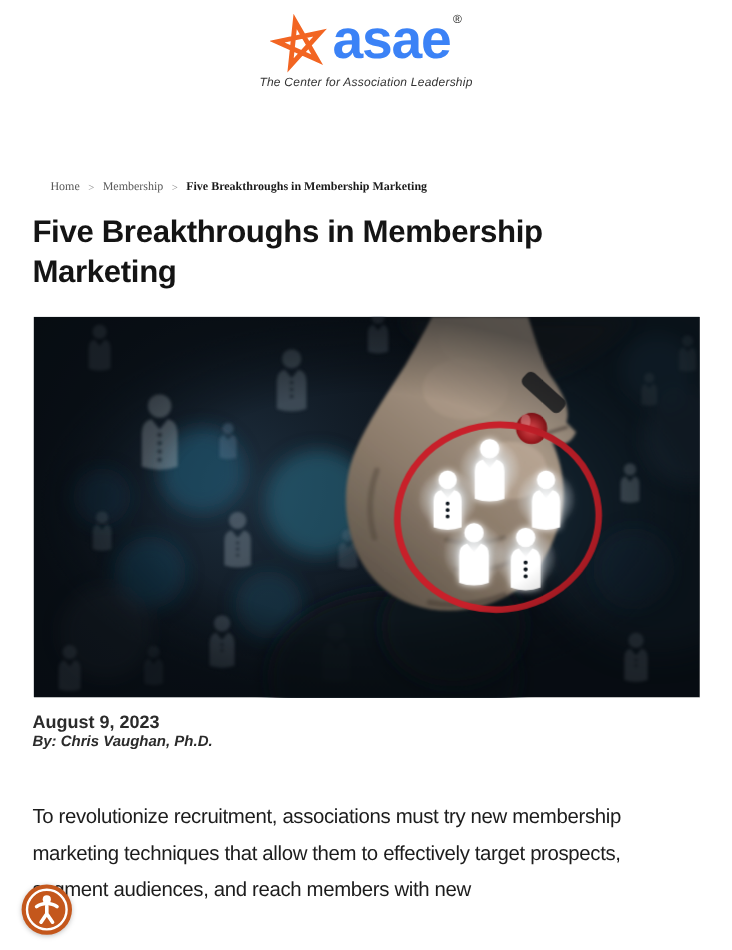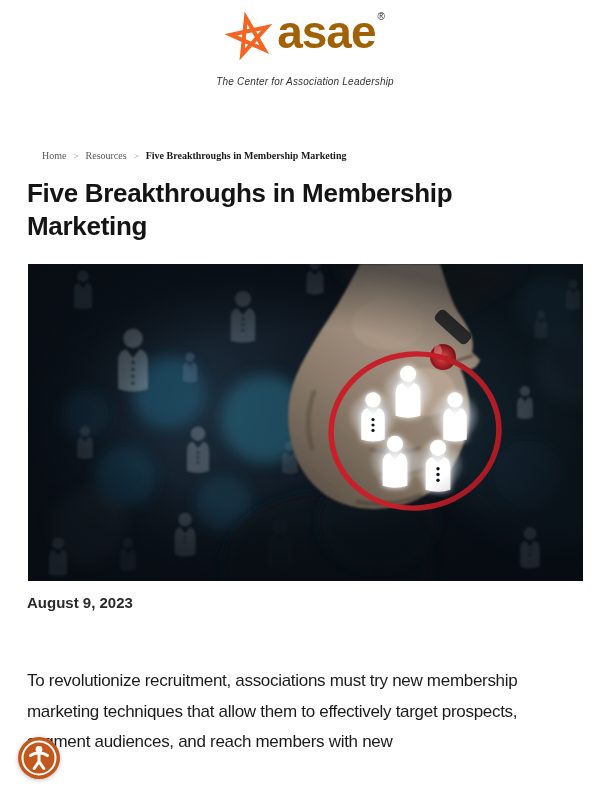--- a/index.html
+++ b/index.html
@@ -3,23 +3,23 @@
 <meta charset="utf-8">
 <style>
   html,body{margin:0;padding:0;background:#ffffff;}
   .page{position:relative;width:610px;height:792px;background:#ffffff;overflow:hidden;
         font-family:"Liberation Sans",sans-serif;color:#1c1c1c;}
 
   
   .site-header{position:absolute;top:8px;left:0;width:610px;text-align:center;}
   .logo-row{display:flex;align-items:flex-start;justify-content:center;gap:2px;}
   .logo-star{margin-top:2px;}
-  .logo-text{font-size:46px;font-weight:700;letter-spacing:-1px;color:#a16207;line-height:48px;}
+  .logo-text{font-size:46px;font-weight:700;letter-spacing:-1px;color:#3b82f6;line-height:48px;}
   .reg-mark{font-size:10px;color:#1d1d1b;margin-top:3px;font-weight:400;}
-  .tagline{font-size:10px;font-style:italic;color:#333;margin-top:14px;letter-spacing:.2px;}
+  .tagline{font-size:10px;font-style:italic;color:#333;margin-top:2px;letter-spacing:.2px;}
 
   
   .breadcrumb{position:absolute;top:150px;left:42px;font-size:10px;color:#595959;
               display:flex;align-items:center;gap:7px;white-space:nowrap;font-family:Liberation Serif, serif;}
   .crumb-link{color:#595959;text-decoration:none;cursor:pointer;}
   .crumb-sep{color:#8a8a8a;font-size:9px;}
   .crumb-current{color:#1a1a1a;font-weight:700;}
 
   
   .page-title{position:absolute;top:177px;left:27px;width:500px;margin:0;
@@ -55,21 +55,21 @@
       </svg>
       <span class="logo-text">asae</span>
       <span class="reg-mark">®</span>
     </div>
     <div class="tagline">The Center for Association Leadership</div>
   </header>
 
   <nav class="breadcrumb">
     <a class="crumb-link">Home</a>
     <span class="crumb-sep">&gt;</span>
-    <a class="crumb-link">Resources</a>
+    <a class="crumb-link">Membership</a>
     <span class="crumb-sep">&gt;</span>
     <span class="crumb-current">Five Breakthroughs in Membership Marketing</span>
   </nav>
 
   <h1 class="page-title">Five Breakthroughs in Membership Marketing</h1>
 
   <figure class="hero">
     <svg width="555" height="317" viewBox="0 0 555 317">
       <defs>
         <g id="person">
@@ -239,20 +239,21 @@
         <ellipse cx="410" cy="87" rx="4" ry="6" fill="#f29a9a" opacity=".55"></ellipse>
       </g>
 
       <ellipse cx="387" cy="167" rx="84" ry="77" fill="none" stroke-width="5.5" transform="rotate(-6 387 167)" stroke="#C8202A"></ellipse>
 
       <rect width="555" height="317" fill="url(#vigGrad)"></rect>
     </svg>
   </figure>
 
   <div class="article-date">August 9, 2023</div>
+  <div class="article-byline">By: Chris Vaughan, Ph.D.</div>
 
   <p class="intro">To revolutionize recruitment, associations must try new membership marketing techniques that allow them to effectively target prospects, segment audiences, and reach members with new</p>
 
   <button class="a11y-btn" aria-label="Accessibility options">
     <svg viewBox="-22 -22 44 44" width="44" height="44">
       <circle r="21" fill="#C4571C"></circle>
       <circle r="16.5" fill="none" stroke="#ffffff" stroke-width="2"></circle>
       <circle cy="-8.5" r="3.4" fill="#ffffff"></circle>
       <path d="M-8.5,-2.5 C-4,-6 4,-6 8.5,-2.5" stroke="#ffffff" stroke-width="3" fill="none" stroke-linecap="round"></path>
       <path d="M0,-3 L0,3.5 M0,3.5 L-4.8,10.5 M0,3.5 L4.8,10.5" stroke="#ffffff" stroke-width="3" fill="none" stroke-linecap="round" stroke-linejoin="round"></path>

